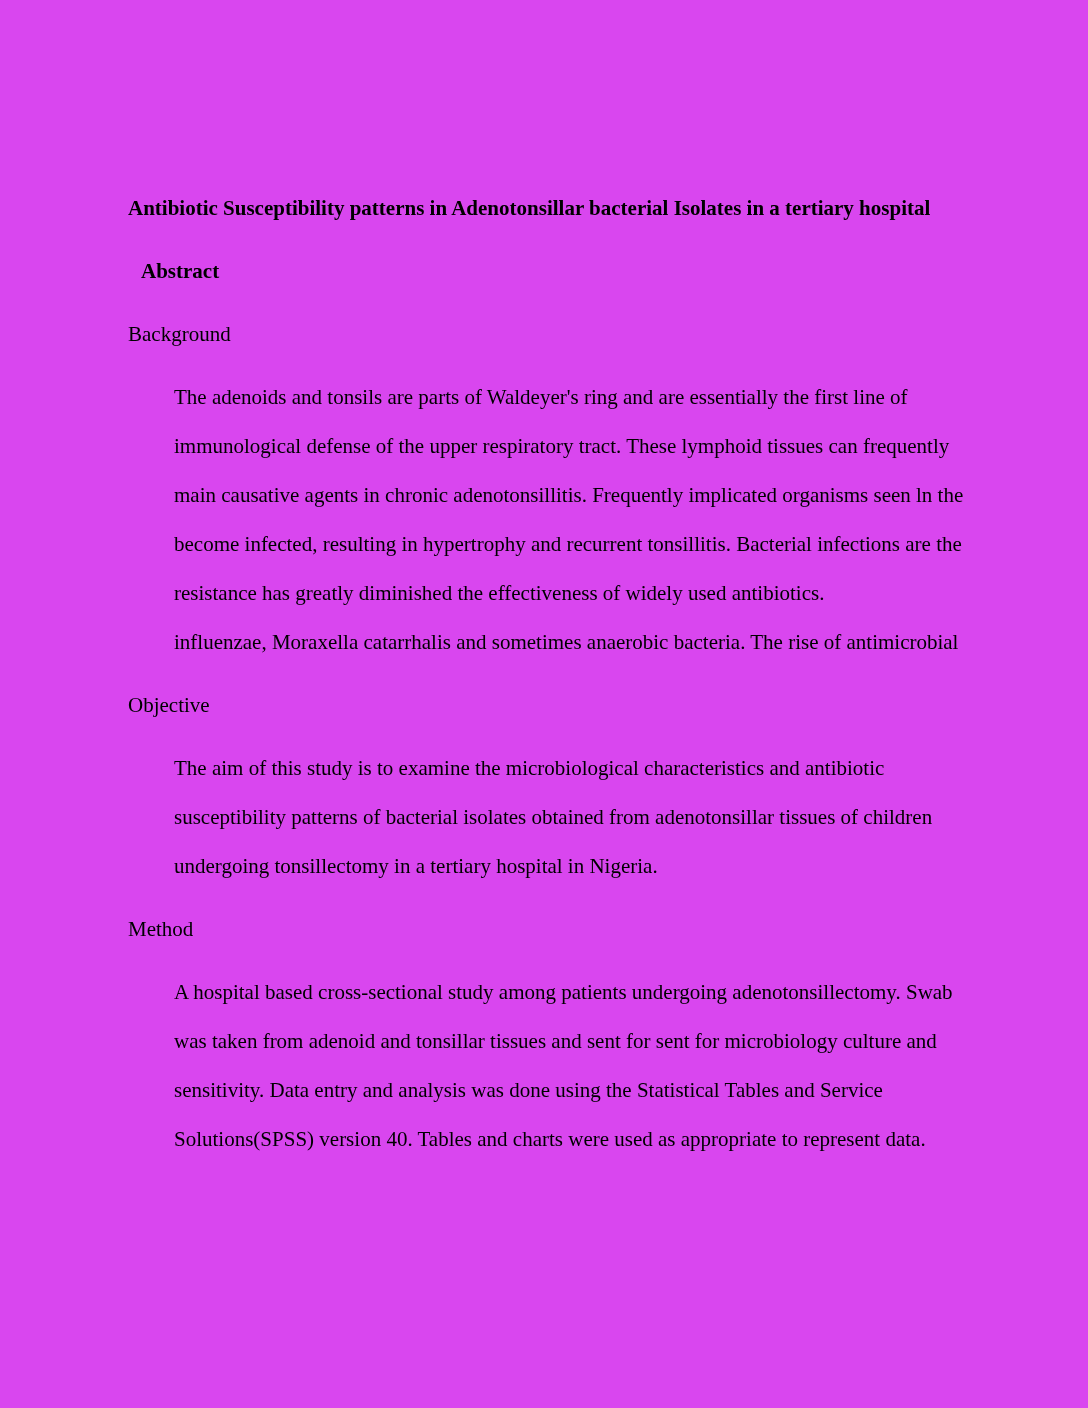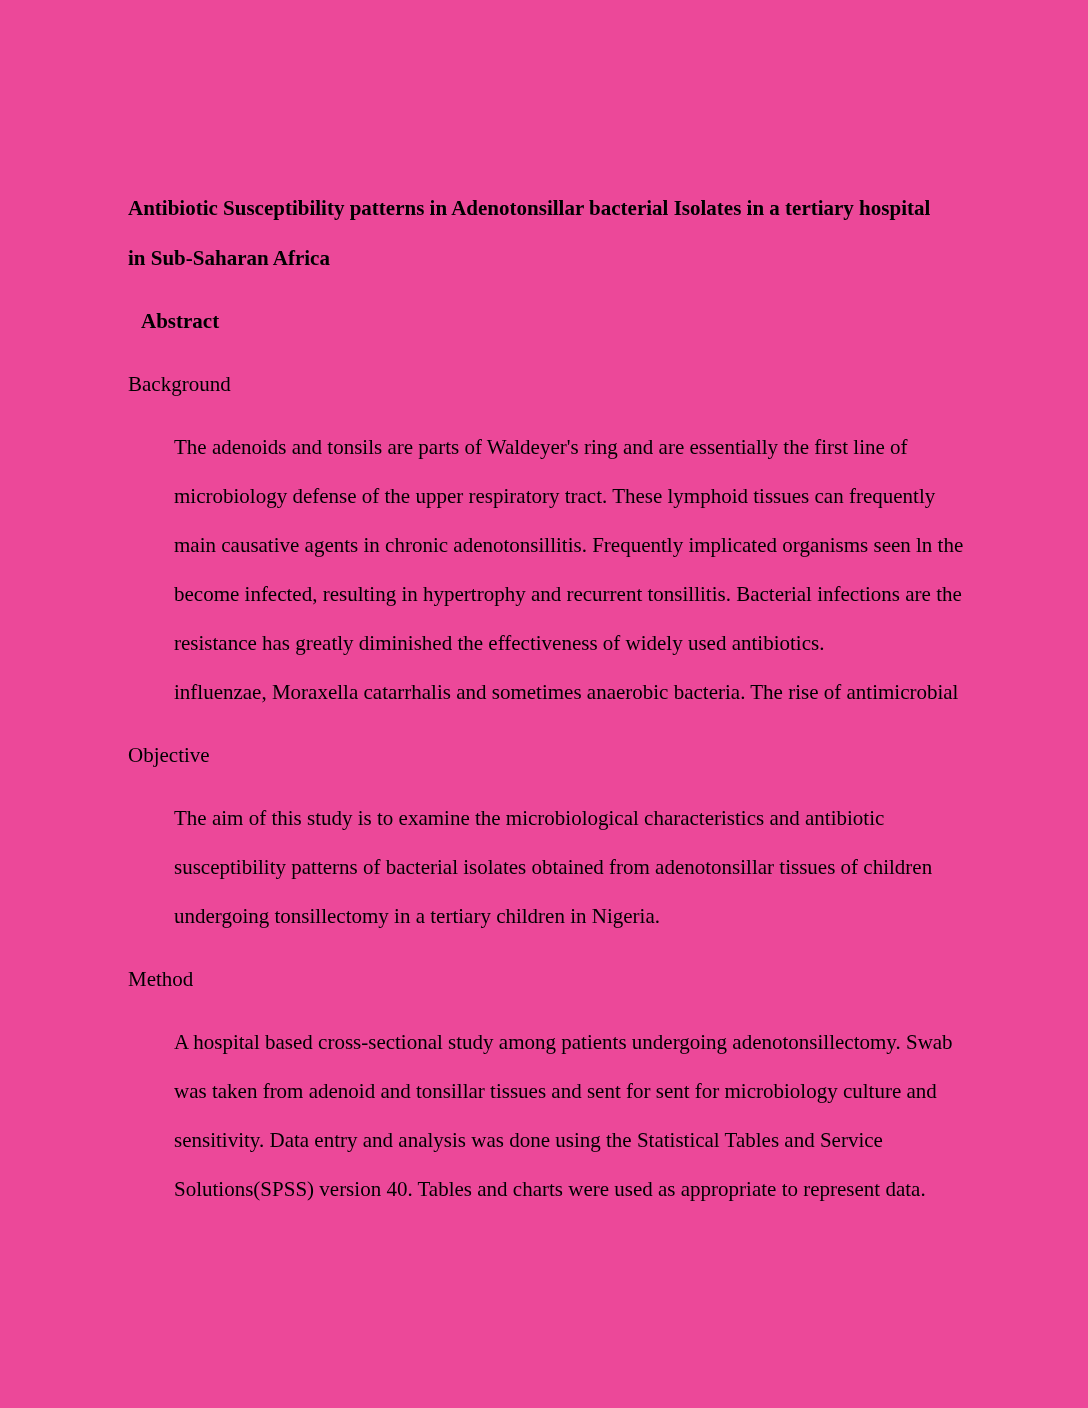--- a/index.html
+++ b/index.html
@@ -1,21 +1,21 @@
 <!DOCTYPE html>
 <html><head>
 <meta charset="utf-8">
 <style>
   html, body { margin: 0; padding: 0; background: #e9e9e9; }
   .page {
     position: relative;
     width: 1088px;
     height: 1408px;
     margin: 0 auto;
-    background: #ec4899;
+    background: #d946ef;
     color: #000000;
     font-family: "Liberation Serif", "DejaVu Serif", serif;
     font-size: 21px;
     box-sizing: border-box;
     padding: 183px 118px 0 128px;
     overflow: hidden;
   }
   .title-block { font-weight: bold; }
   .title-block .line { line-height: 50px; white-space: nowrap; }
   .heading { line-height: 49px; margin-top: 14px; white-space: nowrap; }
@@ -24,42 +24,41 @@
   .para { margin-top: 14px; margin-left: 46px; }
   .para .line { line-height: 49px; white-space: nowrap; }
 </style>
 </head>
 <body>
 
 <div class="page">
 
   <div class="title-block">
     <div class="line">Antibiotic Susceptibility patterns in Adenotonsillar bacterial Isolates in a tertiary hospital</div>
-    <div class="line">in Sub-Saharan Africa</div>
   </div>
 
   <div class="heading bold indented">Abstract</div>
 
   <div class="heading">Background</div>
 
   <div class="para">
     <div class="line">The adenoids and tonsils are parts of Waldeyer's ring and are essentially the first line of</div>
-    <div class="line">microbiology defense of the upper respiratory tract. These lymphoid tissues can frequently</div>
+    <div class="line">immunological defense of the upper respiratory tract. These lymphoid tissues can frequently</div>
     <div class="line">main causative agents in chronic adenotonsillitis. Frequently implicated organisms seen ln the</div>
     <div class="line">become infected, resulting in hypertrophy and recurrent tonsillitis. Bacterial infections are the</div>
     <div class="line">resistance has greatly diminished the effectiveness of widely used antibiotics.</div>
     <div class="line">influenzae, Moraxella catarrhalis and sometimes anaerobic bacteria. The rise of antimicrobial</div>
   </div>
 
   <div class="heading">Objective</div>
 
   <div class="para">
     <div class="line">The aim of this study is to examine the microbiological characteristics and antibiotic</div>
     <div class="line">susceptibility patterns of bacterial isolates obtained from adenotonsillar tissues of children</div>
-    <div class="line">undergoing tonsillectomy in a tertiary children in Nigeria.</div>
+    <div class="line">undergoing tonsillectomy in a tertiary hospital in Nigeria.</div>
   </div>
 
   <div class="heading">Method</div>
 
   <div class="para">
     <div class="line">A hospital based cross-sectional study among patients undergoing adenotonsillectomy. Swab</div>
     <div class="line">was taken from adenoid and tonsillar tissues and sent for sent for microbiology culture and</div>
     <div class="line">sensitivity. Data entry and analysis was done using the Statistical Tables and Service</div>
     <div class="line">Solutions(SPSS) version 40. Tables and charts were used as appropriate to represent data.</div>
   </div>

